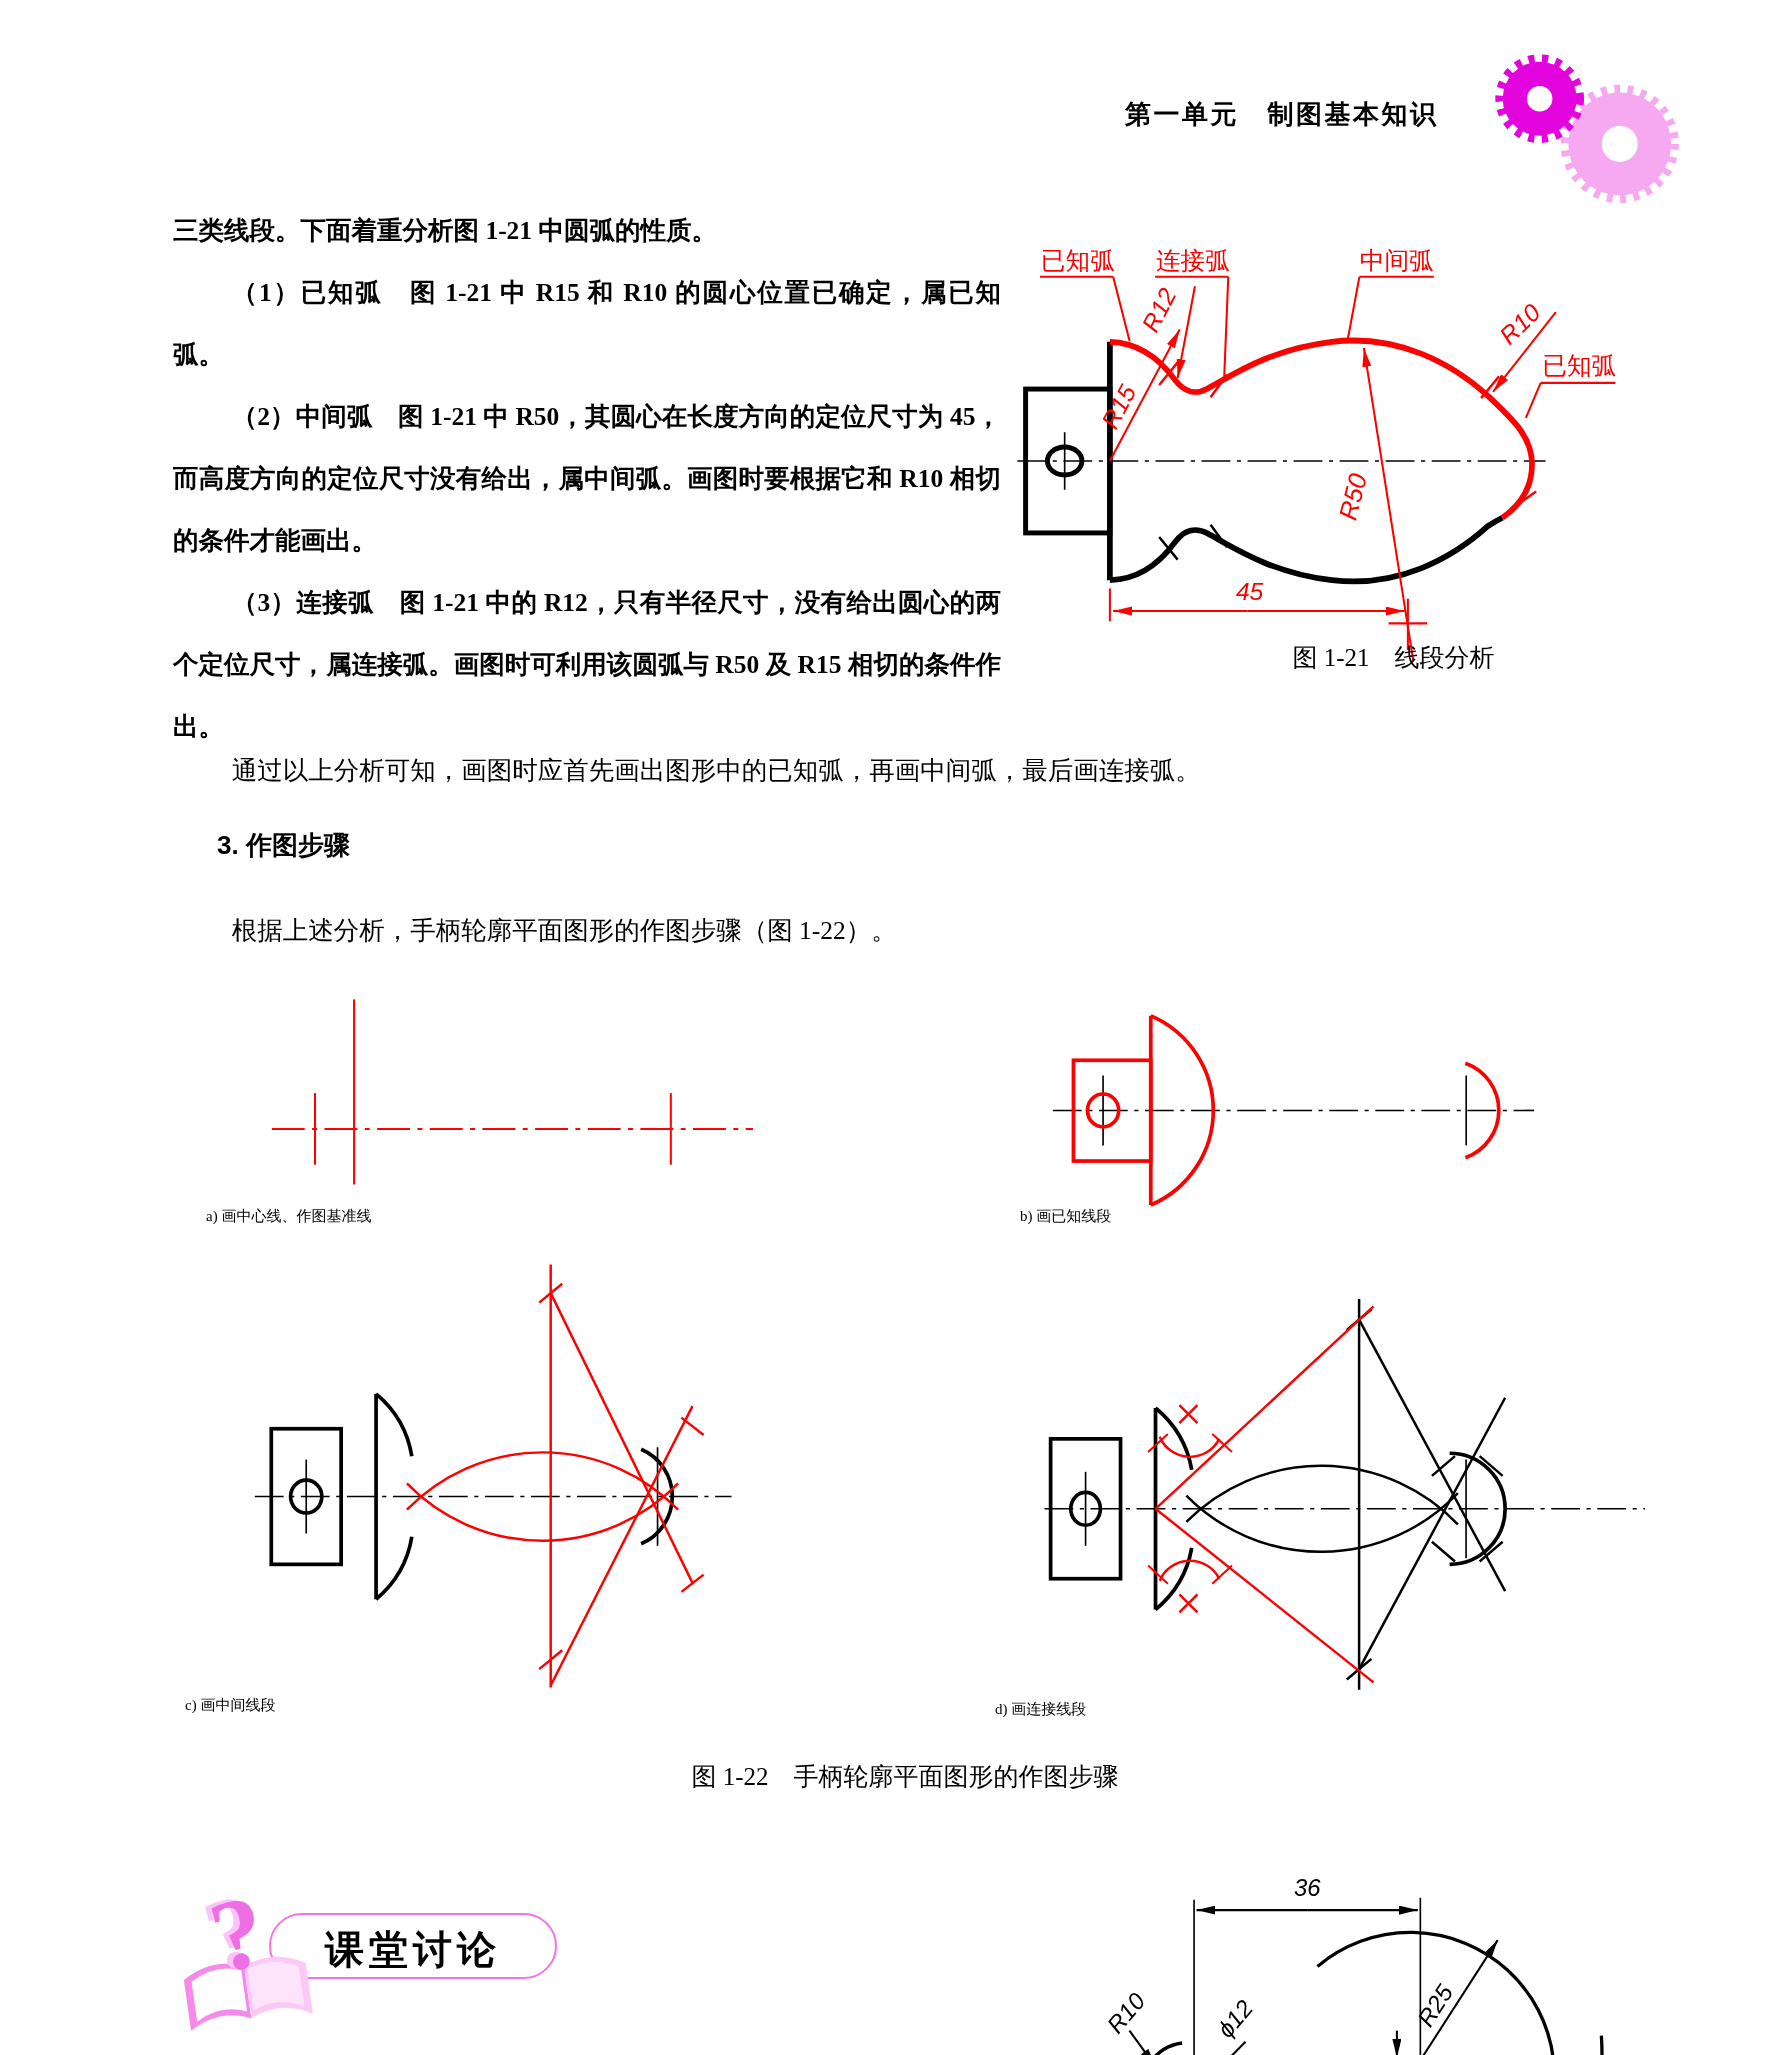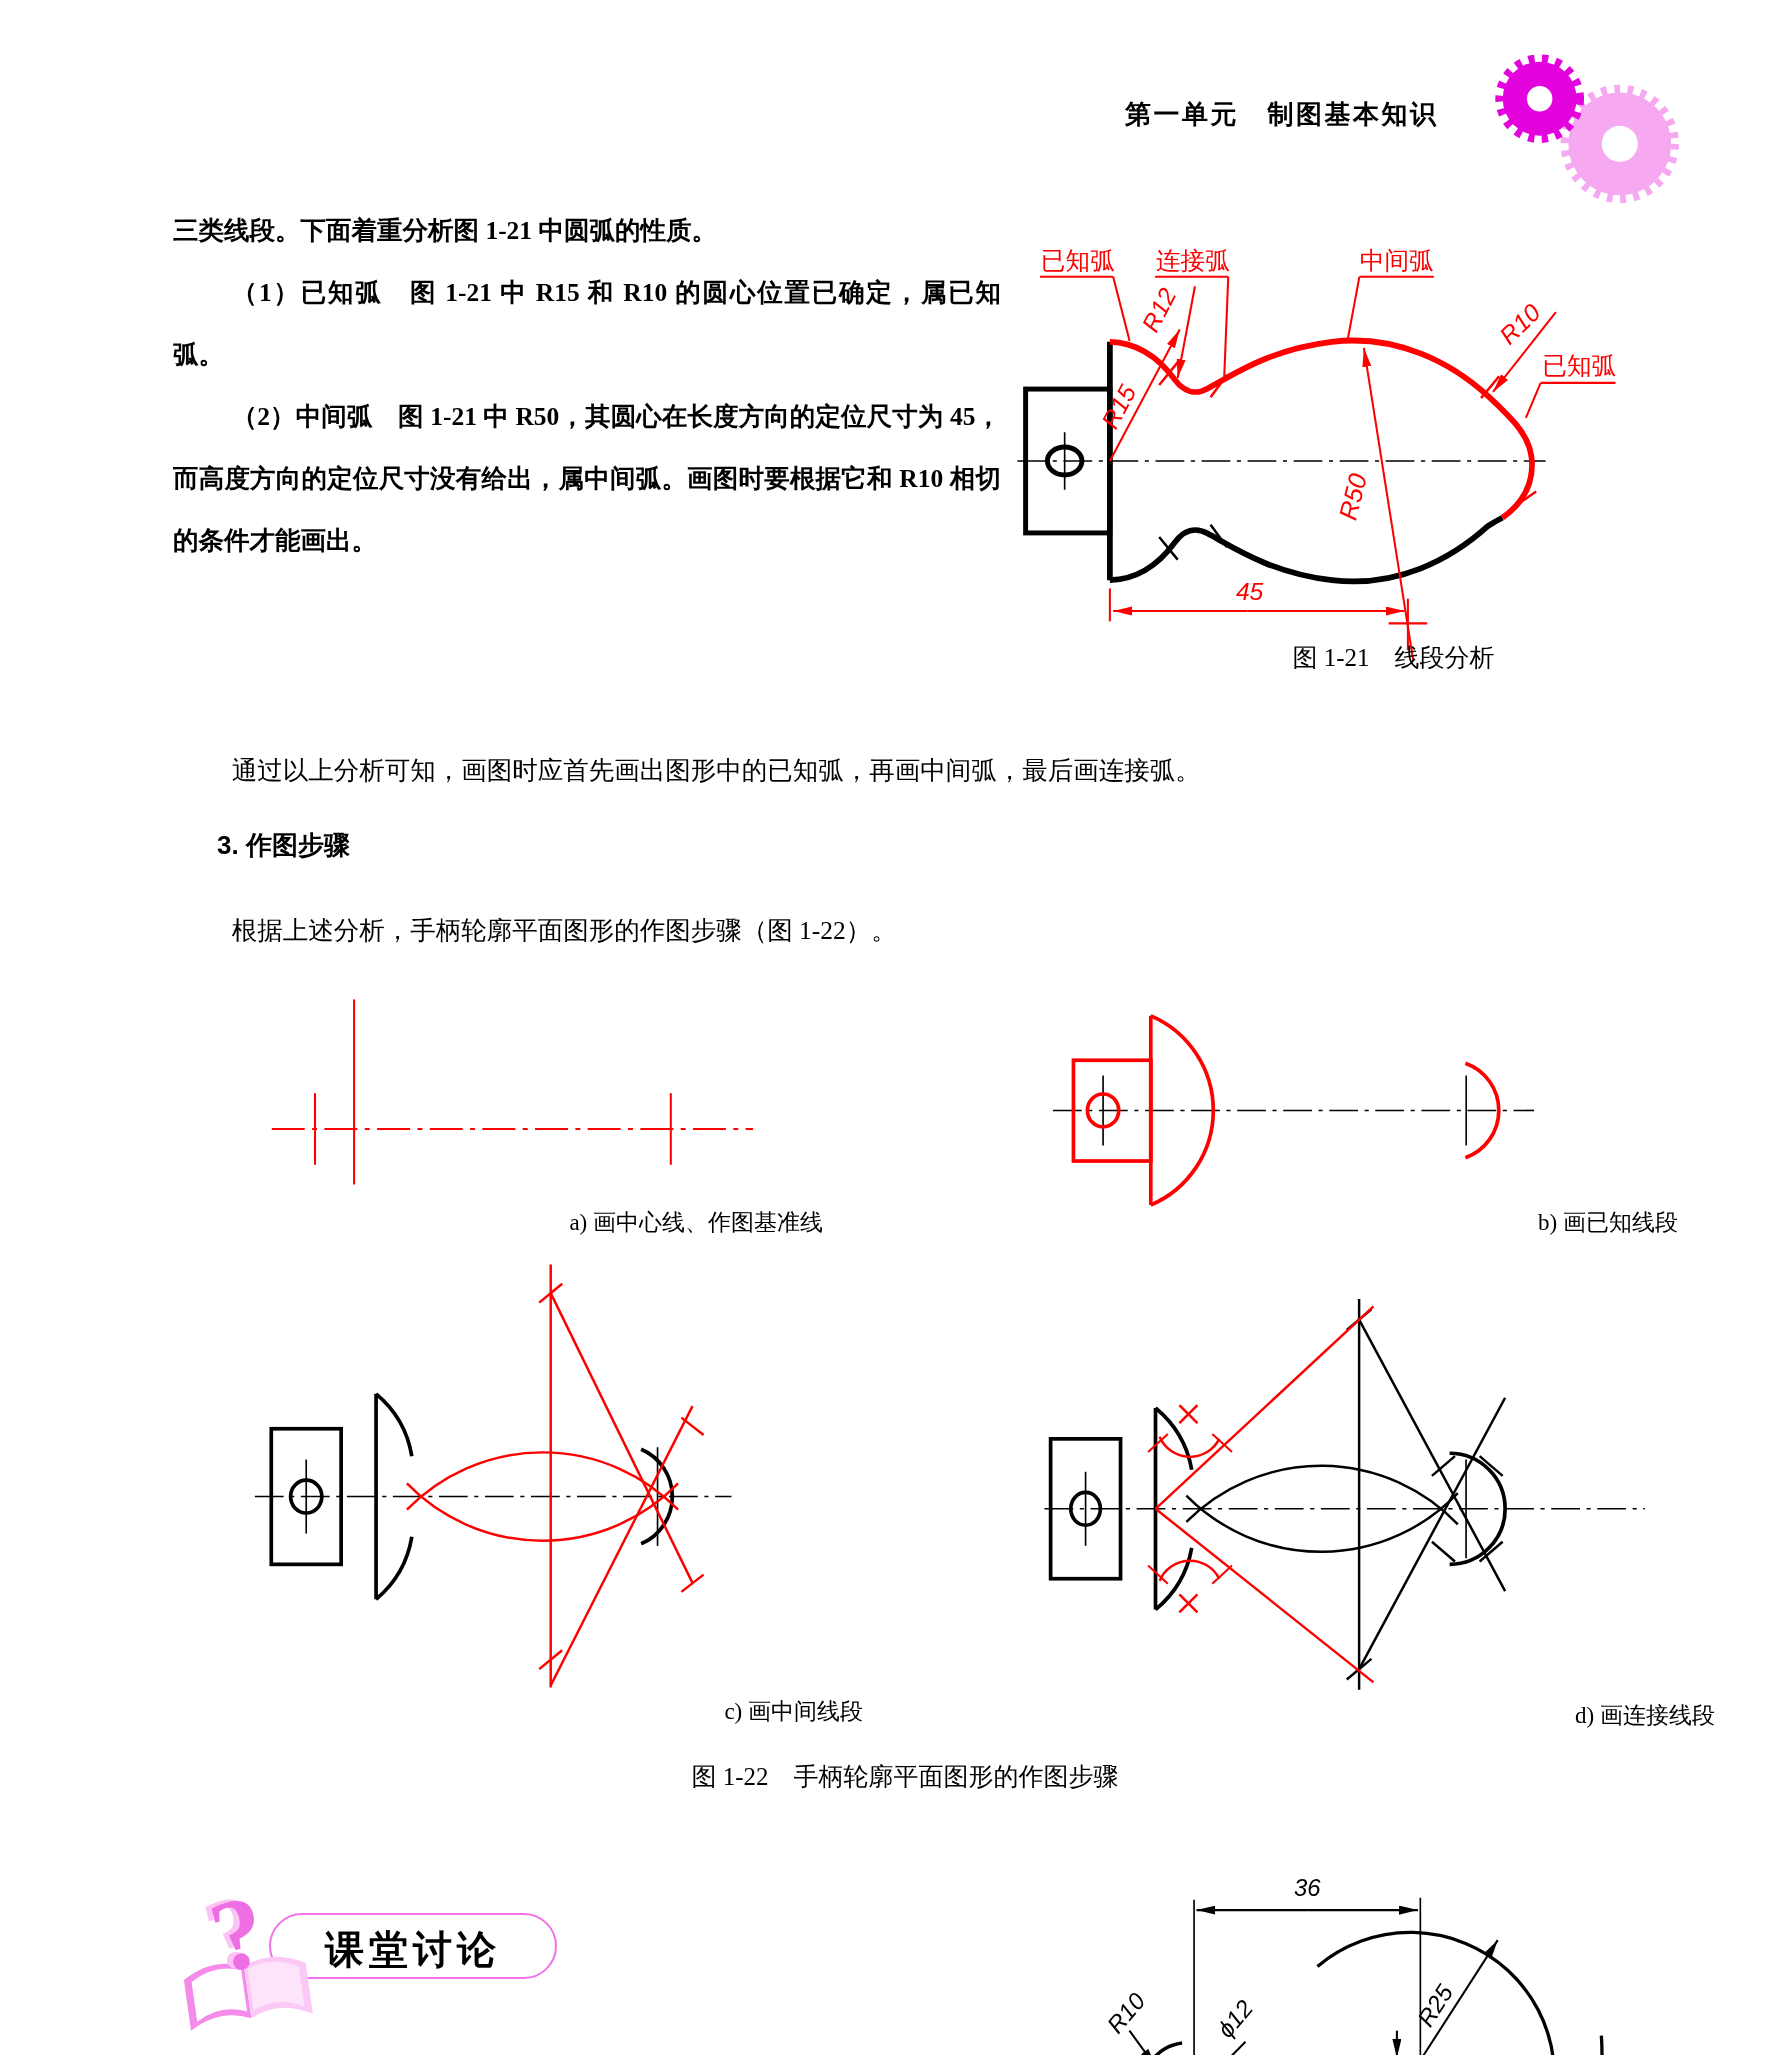--- a/index.html
+++ b/index.html
@@ -7,21 +7,21 @@
        font-family:"Liberation Serif","DejaVu Serif",serif;color:#000;}
   .abs{position:absolute;}
   
   .bodytext{font-size:25.5px;line-height:62px;text-align:justify;}
   .indent{text-indent:2.3em;}
   .header-title{font-size:26px;font-weight:bold;letter-spacing:2.5px;
                 font-family:Liberation Serif, serif;}
   .sec-heading{font-size:26px;font-weight:bold;
                font-family:"Liberation Sans","DejaVu Sans",sans-serif;margin-left:20px;}
   .caption{font-size:25px;text-align:center;}
-  .subcaption{font-size:23px;text-align:right;}
+  .subcaption{font-size:15px;text-align:left;}
   
   .pill{border:2.9px solid #f273e8;border-radius:37px;background:#fff;
         display:flex;align-items:center;justify-content:center;}
   .pill-label{font-family:"Liberation Sans","DejaVu Sans",sans-serif;
               font-weight:bold;font-size:39px;letter-spacing:5px;}
   
   svg{overflow:visible;}
   svg text{font-family:"Liberation Serif","DejaVu Serif",serif;}
   .dim{font-family:"Liberation Sans","DejaVu Sans",sans-serif;font-style:italic;}
   .cjk-red{fill:#fe0000;font-size:60px;}
@@ -41,20 +41,21 @@
     <circle cx="155" cy="140" r="90" fill="#e303dd"></circle>
     <circle cx="155" cy="140" r="97" fill="none" stroke="#e303dd" stroke-width="22" stroke-dasharray="15 18"></circle>
     <circle cx="155" cy="140" r="31" fill="#ffffff"></circle>
   </g>
 </svg>
 
 <div class="abs bodytext" style="left:173px;top:200px;width:828px;font-weight:bold;">
   <div>三类线段。下面着重分析图 1-21 中圆弧的性质。</div>
   <div class="indent">（1）已知弧　图 1-21 中 R15 和 R10 的圆心位置已确定，属已知弧。</div>
   <div class="indent">（2）中间弧　图 1-21 中 R50，其圆心在长度方向的定位尺寸为 45，而高度方向的定位尺寸没有给出，属中间弧。画图时要根据它和 R10 相切的条件才能画出。</div>
+  <div class="indent">（3）连接弧　图 1-21 中的 R12，只有半径尺寸，没有给出圆心的两个定位尺寸，属连接弧。画图时可利用该圆弧与 R50 及 R15 相切的条件作出。</div>
 </div>
 
 <div class="abs bodytext indent" style="left:173px;top:740px;width:1468px;">通过以上分析可知，画图时应首先画出图形中的已知弧，再画中间弧，最后画连接弧。</div>
 
 <div class="abs sec-heading" style="left:197px;top:828px;">3. 作图步骤</div>
 
 <div class="abs bodytext indent" style="left:173px;top:900px;width:1468px;">根据上述分析，手柄轮廓平面图形的作图步骤（图 1-22）。</div>
 
 <svg class="abs" style="left:1003px;top:206px;" width="781" height="473" viewBox="0 0 1900 1150">
   <defs>

